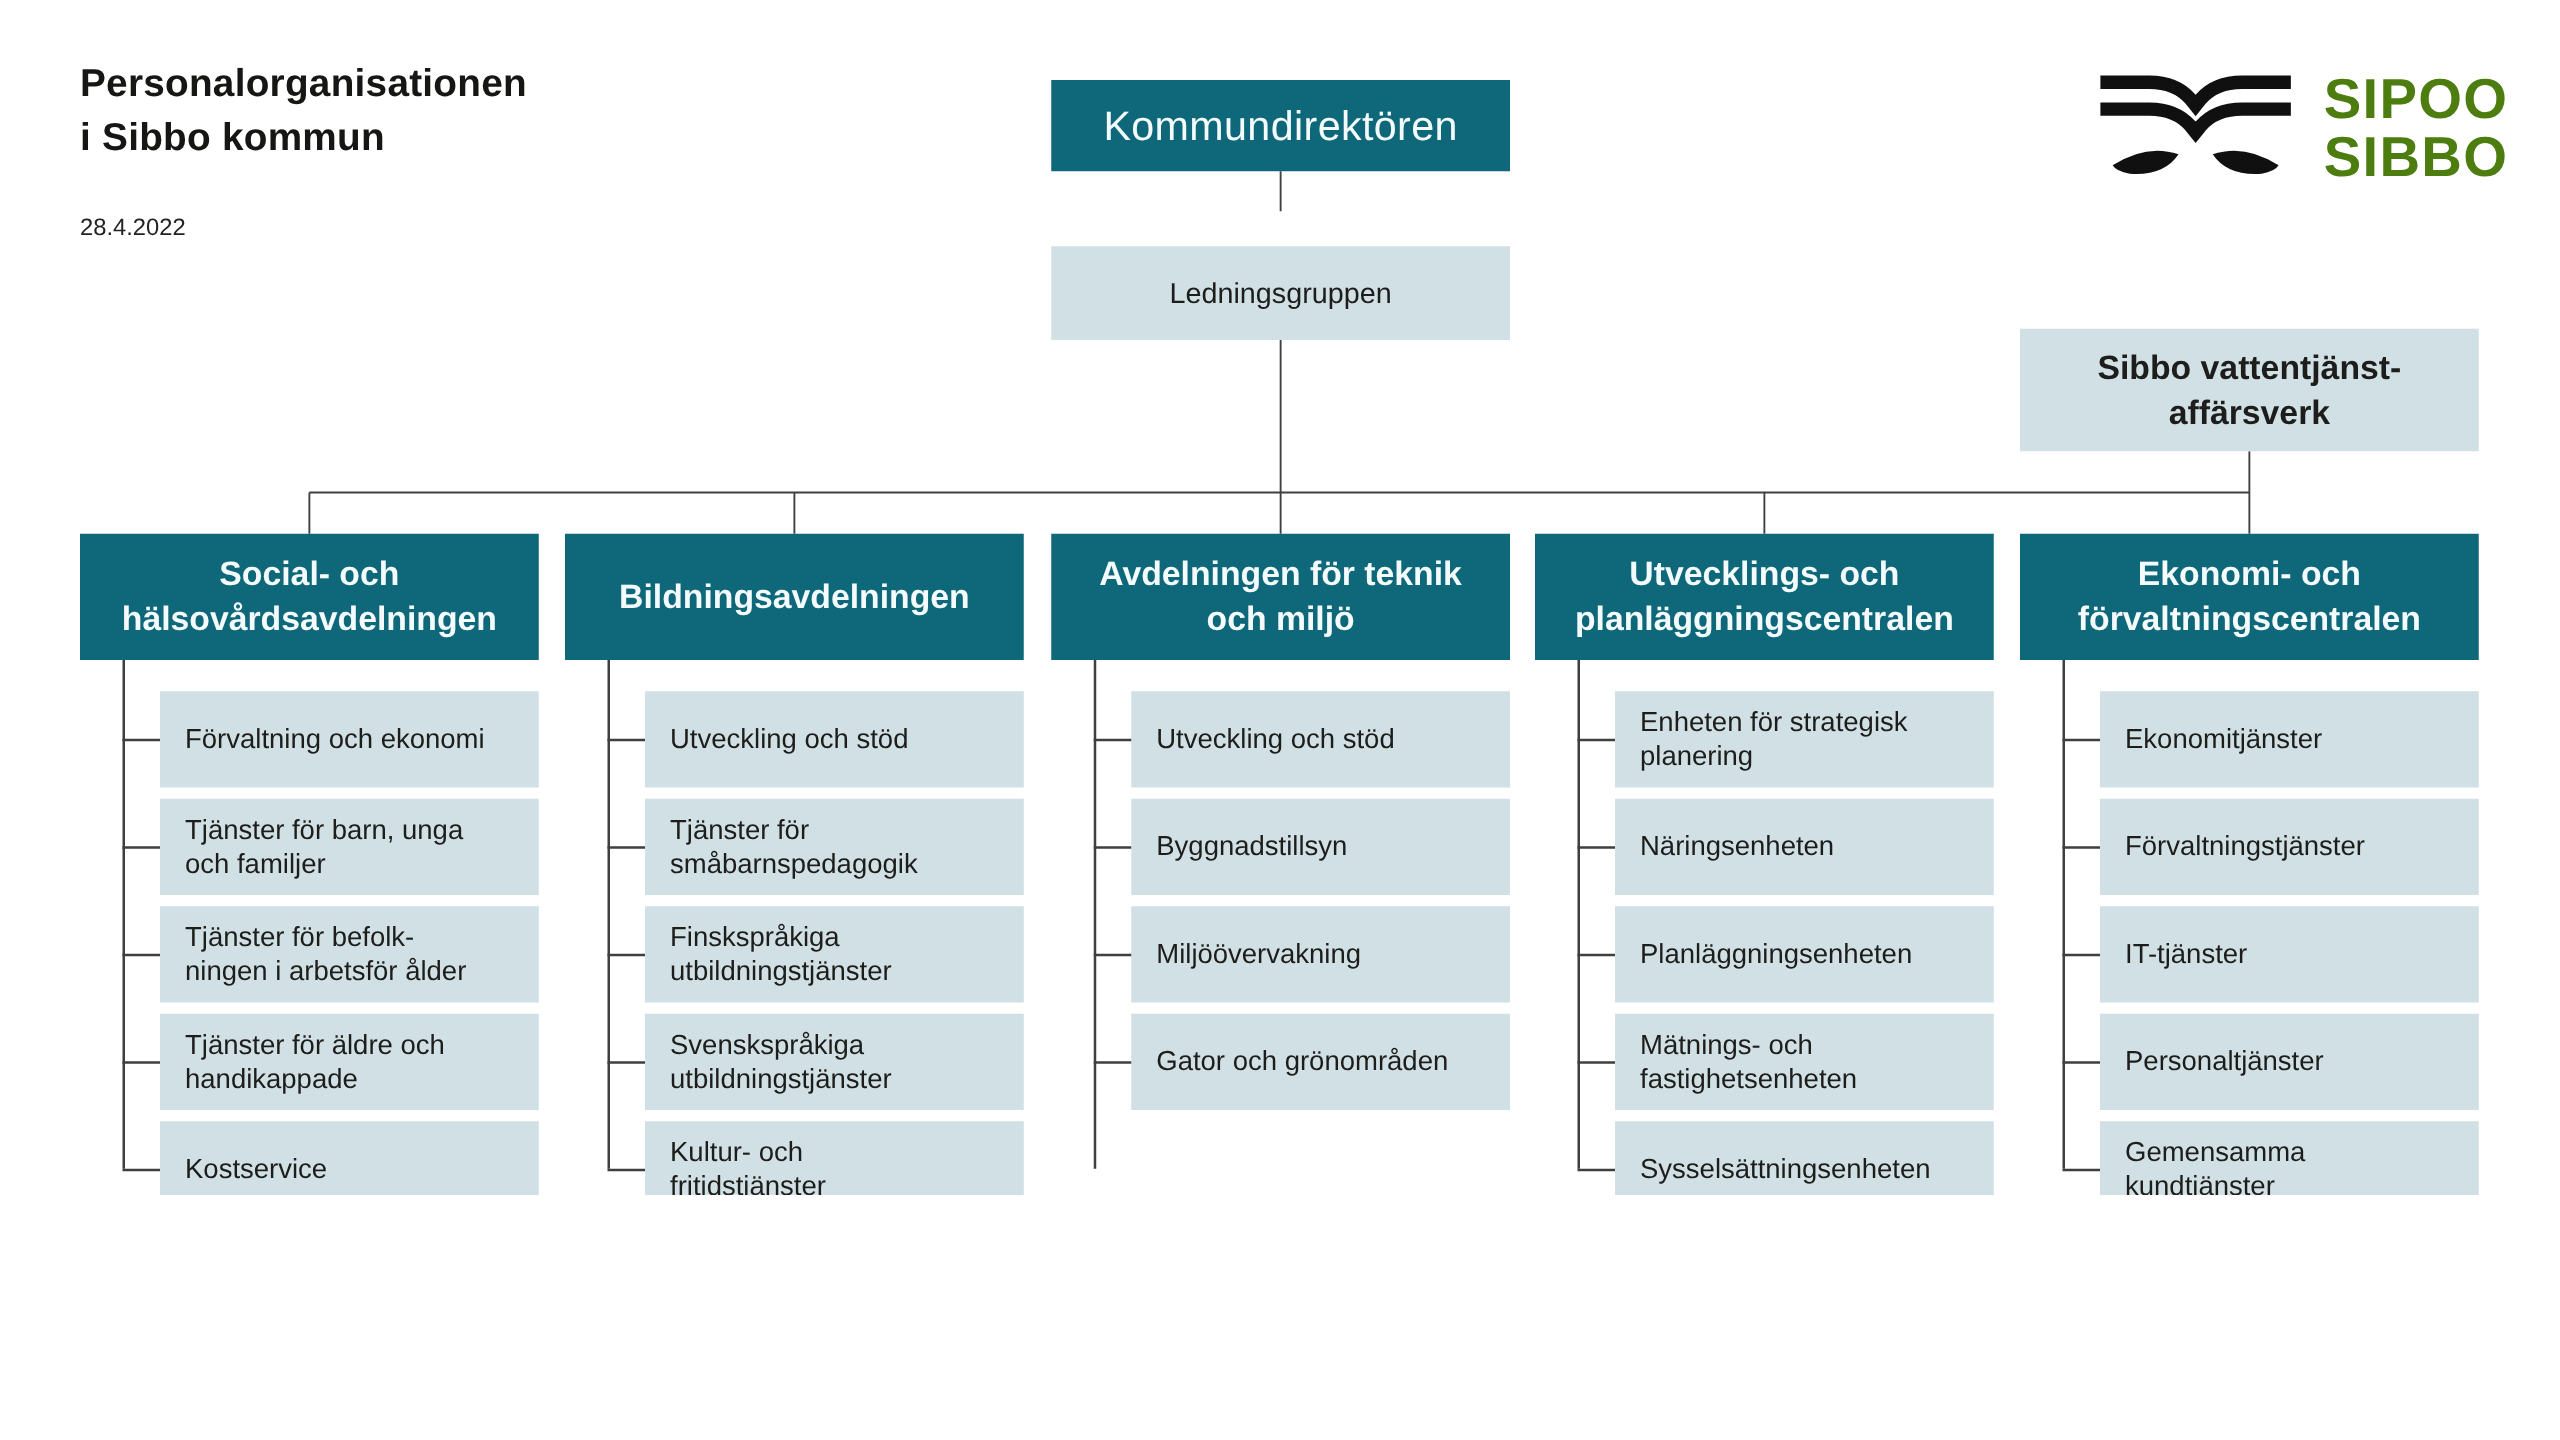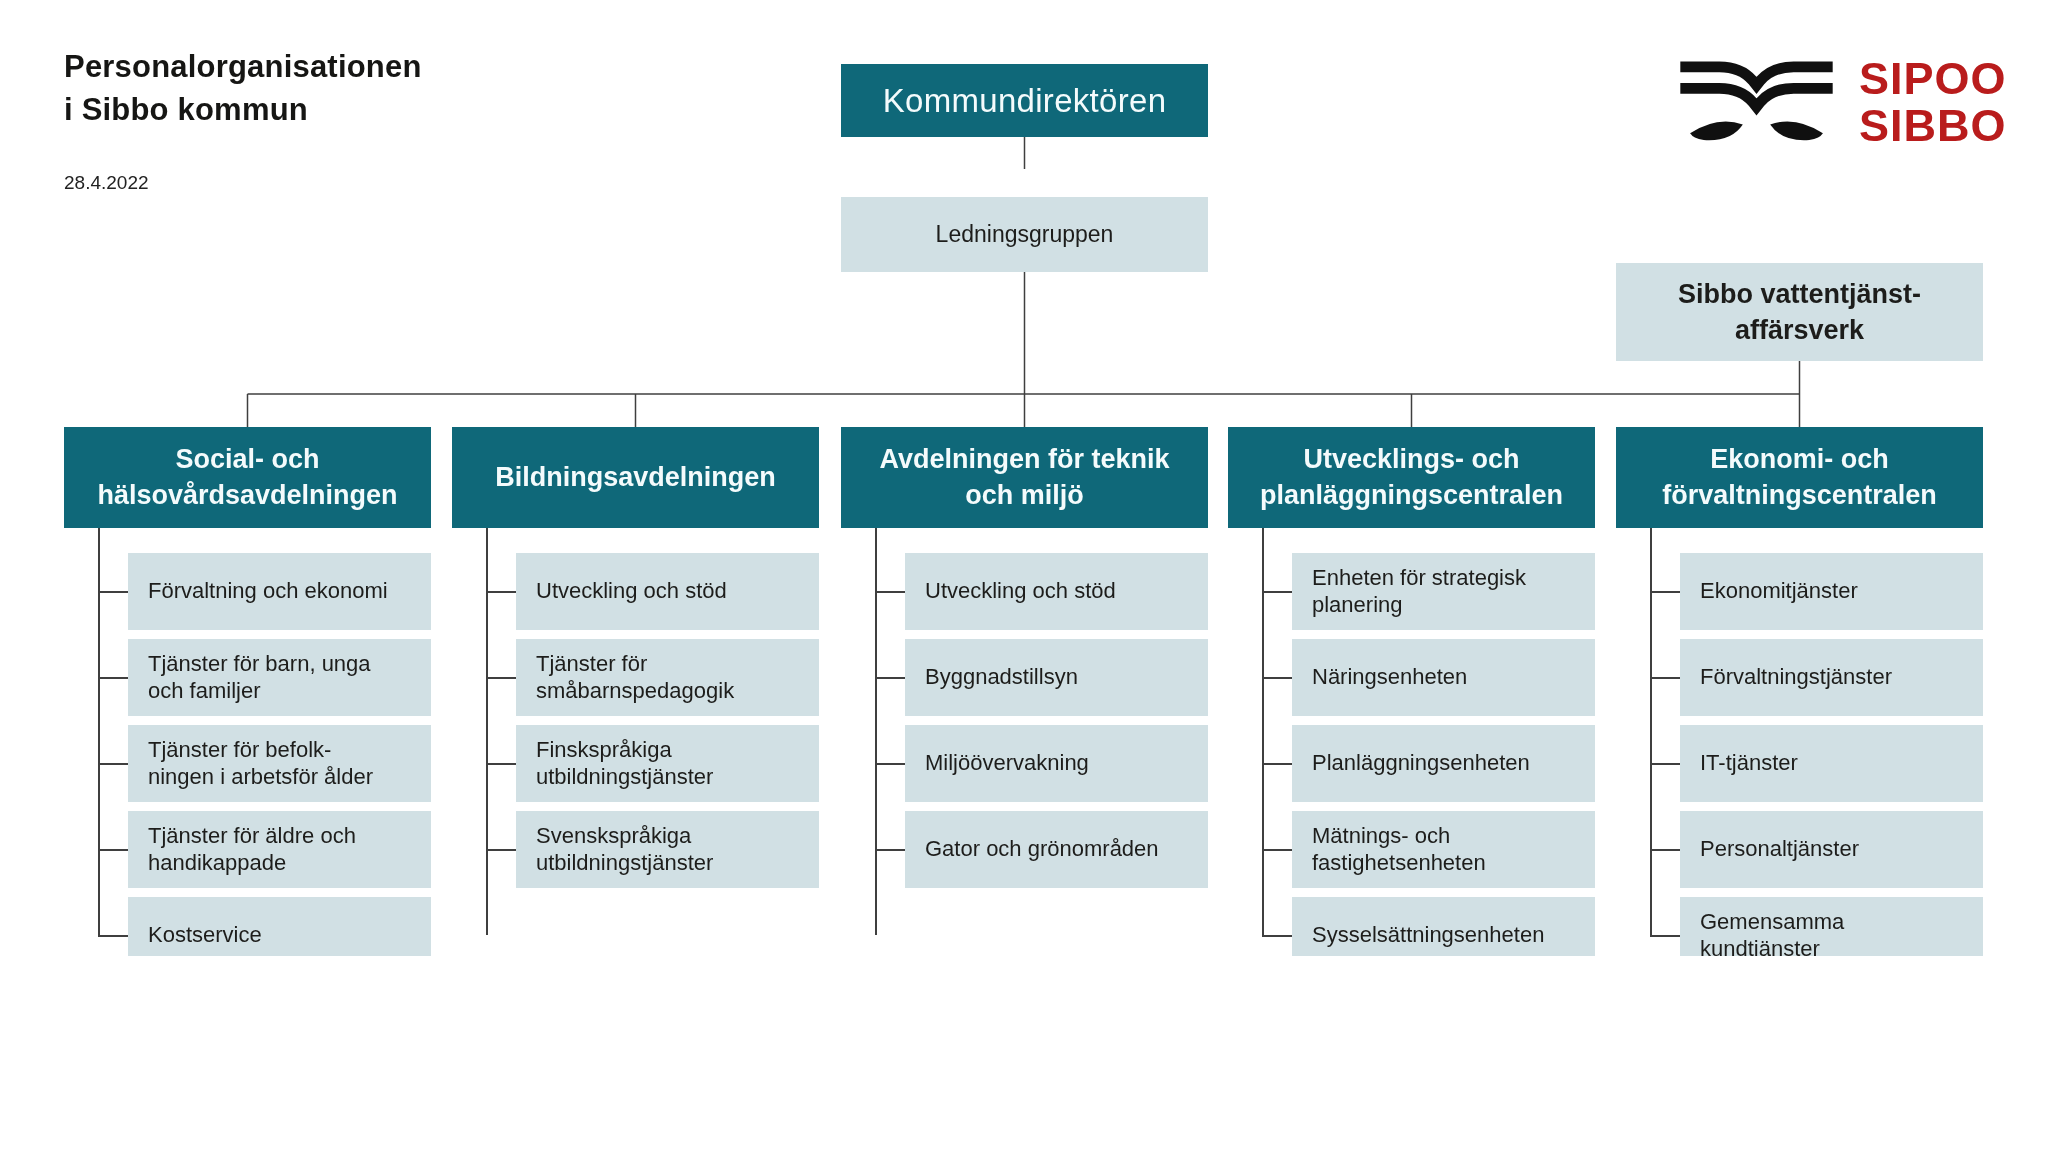--- a/index.html
+++ b/index.html
@@ -18,21 +18,21 @@
     position:absolute;left:64px;top:46px;
     font-size:31px;font-weight:700;line-height:1.38;
     white-space:pre-line;color:#161614;letter-spacing:.2px;
   }
   .page-date{position:absolute;left:64px;top:172px;font-size:19px;color:#222;}
 
   
   .logo{position:absolute;left:1678px;top:56px;display:flex;align-items:center;gap:24px;}
   .logo-text{
     font-size:45px;font-weight:700;line-height:1.04;letter-spacing:1px;
-    white-space:pre-line;color:#b91c1c;
+    white-space:pre-line;color:#4d7c0f;
   }
 
   
   .connectors{position:absolute;left:0;top:0;pointer-events:none;}
   .connectors line{stroke:var(--line);stroke-width:1.5;}
 
   
   .box{position:absolute;box-sizing:border-box;display:flex;align-items:center;justify-content:center;text-align:center;}
   .box-director{
     left:841px;top:64px;width:367px;height:73px;background:var(--teal);
@@ -140,20 +140,24 @@
 småbarnspedagogik</span>
       </div>
     <div class="unit r2">
         <span class="unit-label">Finskspråkiga
 utbildningstjänster</span>
       </div>
     <div class="unit r3">
         <span class="unit-label">Svenskspråkiga
 utbildningstjänster</span>
       </div>
+    <div class="unit r4">
+        <span class="unit-label">Kultur- och
+fritidstjänster</span>
+      </div>
   </div>
 
   <div class="column" style="left:841px">
     <div class="dept-header">Avdelningen för teknik
 och miljö</div>
     <div class="spine"></div>
     <div class="unit r0">
         <span class="unit-label">Utveckling och stöd</span>
       </div>
     <div class="unit r1">

